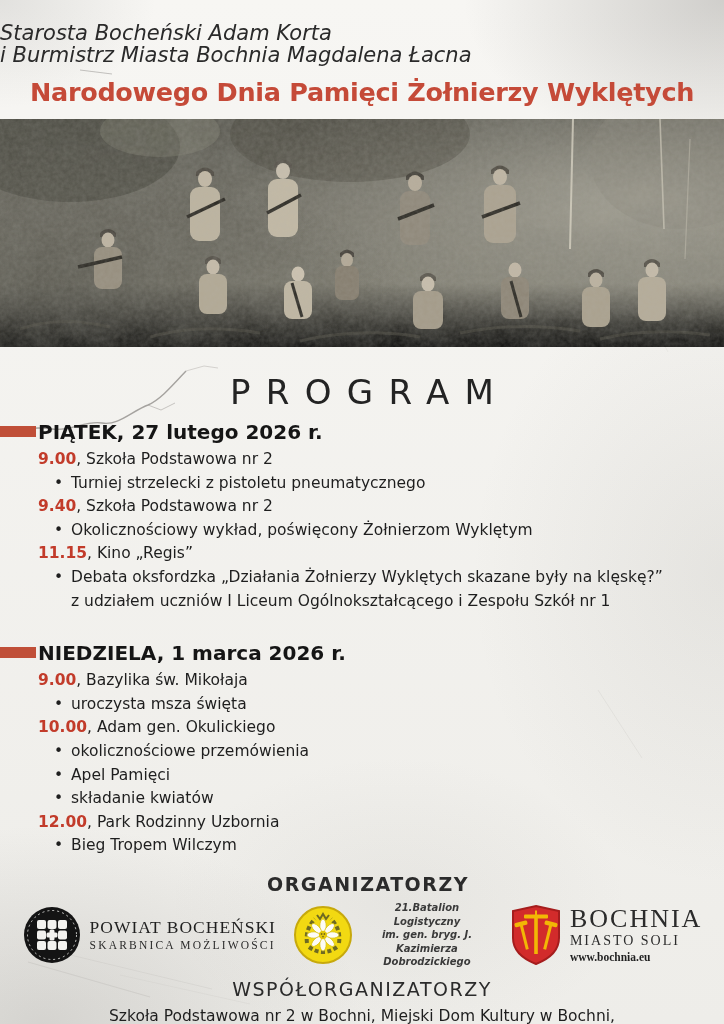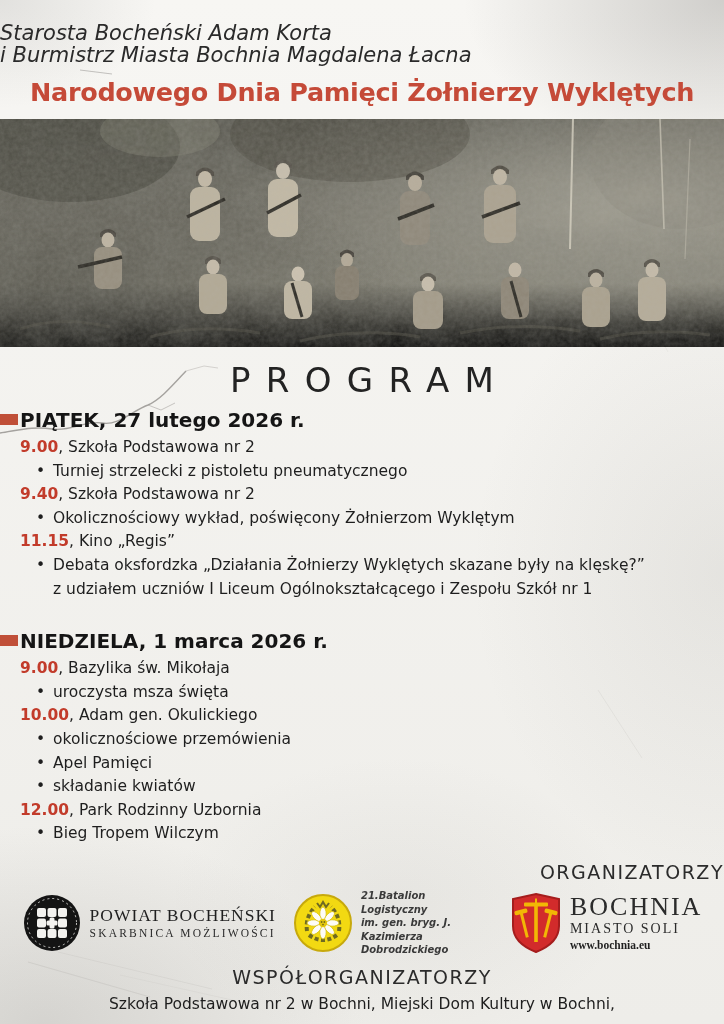--- a/index.html
+++ b/index.html
@@ -31,45 +31,45 @@
           font-size:21px;line-height:21.5px;color:#2a2a2a;}
   .invite.first{padding-top:23px;}
   .title{margin:11px 8px 0;text-align:center;font-weight:700;
          font-size:25.5px;line-height:30px;letter-spacing:-.3px;
          color:var(--accent-red,#c54a38);}
 
   
   .photo{margin-top:12px;width:724px;height:228px;line-height:0;}
 
   
-  .program-heading{margin:13px 0 8px;text-align:center;font-weight:400;
+  .program-heading{margin:25px 0 8px;text-align:center;font-weight:400;
                    font-size:34px;letter-spacing:.45em;text-indent:.45em;
                    color:#232323;}
-  .day{padding-left:20px;padding-right:20px;}
+  .day{padding-left:38px;padding-right:20px;}
   .day + .day{margin-top:28px;}
   .day-title{position:relative;margin:0 0 4px;font-size:20px;font-weight:700;color:#151515;}
   .redbar{position:absolute;left:-38px;top:6px;width:36px;height:11px;
           background:var(--bar-red,#c04f38);}
   .day ul{list-style:none;margin:0;padding:0;}
   .day li{font-size:15.5px;line-height:23.6px;}
   .line-time .t{font-weight:700;color:var(--time-red,#c23b2a);}
   .line-bullet{position:relative;padding-left:33px;}
   .line-bullet::before{content:"•";position:absolute;left:16px;color:#1e1e1e;}
   .cont{display:block;}
 
   
-  .org-heading{margin:15px 0 7px;text-align:right;font-size:19px;font-weight:400;
+  .org-heading{margin:15px 0 7px;text-align:center;font-size:19px;font-weight:700;
                letter-spacing:1.5px;color:#2b2b2b;padding-left:12px;}
   .logos{display:flex;justify-content:center;align-items:center;gap:17px;height:66px;}
   .logo{display:flex;align-items:center;gap:8px;}
   .logo svg{flex:none;line-height:0;}
   .serif{font-family:"Liberation Serif","DejaVu Serif",serif;}
   .powiat-title{font-size:17.5px;letter-spacing:1px;color:#1f1f1f;line-height:21px;}
   .powiat-sub{font-size:11.5px;letter-spacing:2.2px;color:#2b2b2b;line-height:15px;}
-  .batalion-text{font-style:italic;font-weight:600;font-size:10px;line-height:13.5px;color:#3a3a3a;max-width:132px;}
+  .batalion-text{font-style:italic;font-weight:600;font-size:10px;line-height:13.5px;color:#3a3a3a;max-width:132px;text-align:center;}
   .bochnia-title{font-size:26px;letter-spacing:2px;line-height:27px;color:#2b2b2b;text-align:center;}
   .bochnia-sub{font-size:14px;letter-spacing:2px;line-height:18px;color:#2b2b2b;}
   .bochnia-url{font-size:11.5px;font-weight:700;line-height:14px;color:#1f1f1f;}
 
   
   .coorg-heading{margin:10px 12px 5px;text-align:center;font-size:19px;font-weight:500;
                  letter-spacing:1.5px;color:#2b2b2b;}
   .coorg-line{margin:0;text-align:center;font-size:15.5px;line-height:22px;color:#1e1e1e;}
 </style>
 </head>

